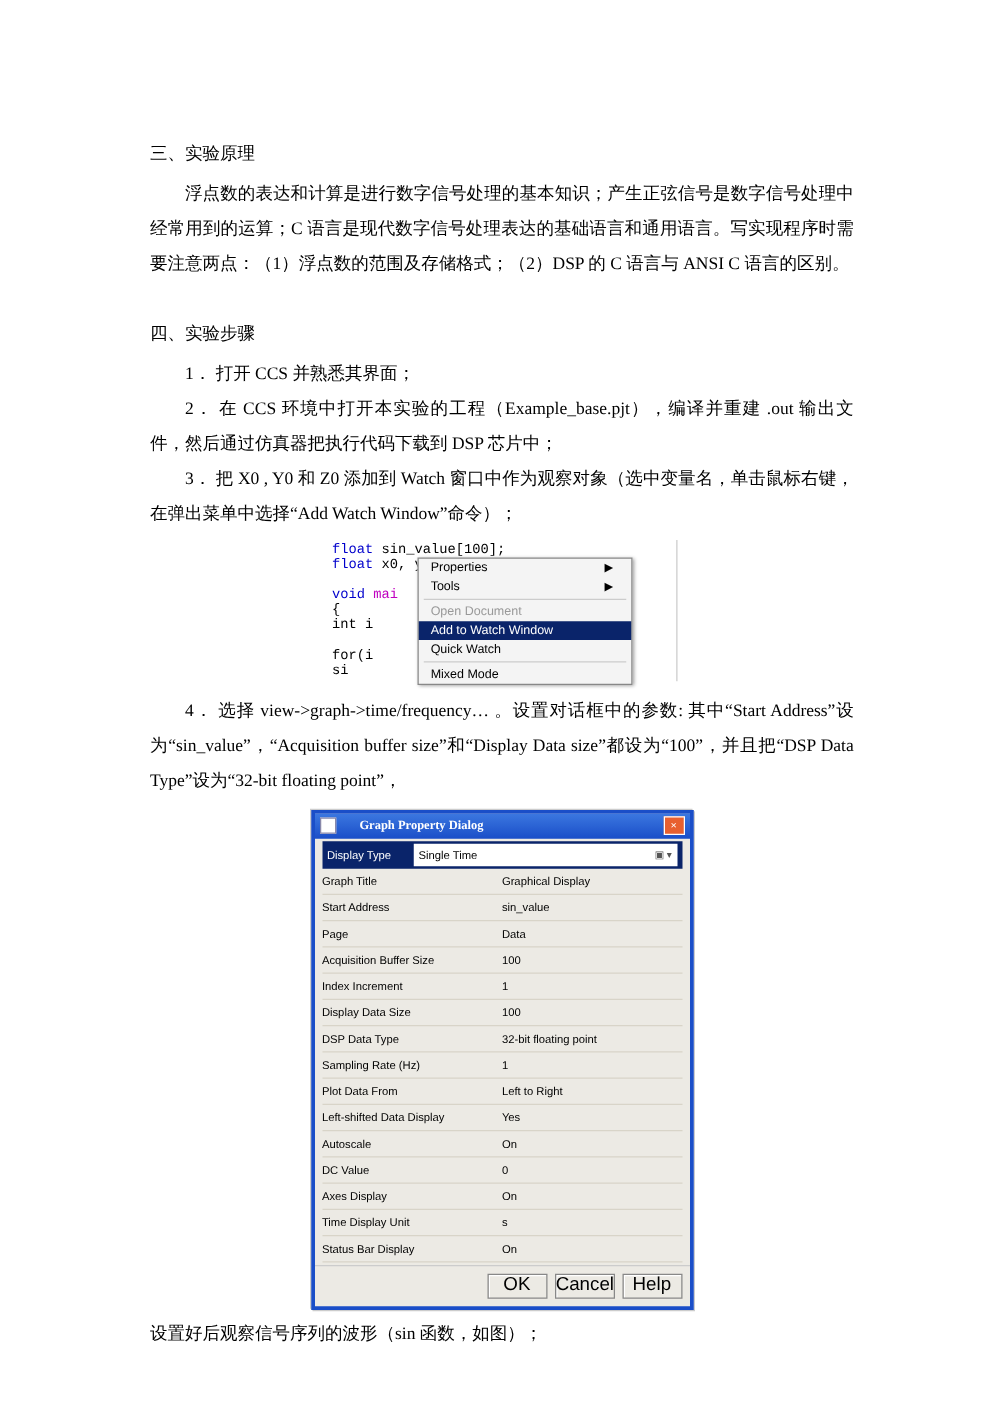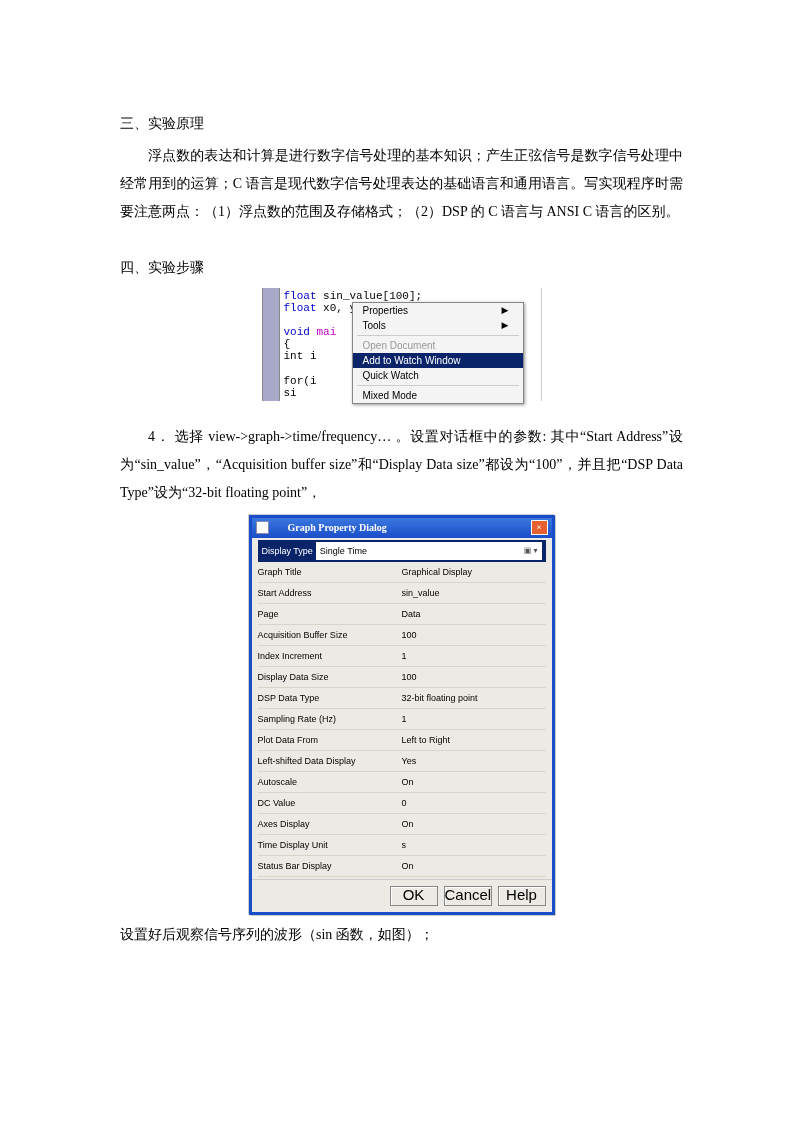--- a/index.html
+++ b/index.html
@@ -18,26 +18,27 @@
     line-height: 2.0;
   }
   .section-title { margin: 0 0 4px 0; }
   .para { text-indent: 2em; margin: 0; text-align: justify; }
   .steps { margin: 0; }
   .step { text-indent: 2em; margin: 0; text-align: justify; }
 
   
   .img1 {
     width: 280px;
-    margin: 6px auto 22px auto;
+    margin: 6px auto 11px auto;
     font-family: "Courier New", monospace;
     font-size: 11px;
     line-height: 1.1;
     color: #000;
     display: flex;
+    flex-direction: column;
   }
   .img1 .gutter {
     width: 16px;
     background: #a8a8c8;
     border-right: 1px solid #888;
     border-left: 1px solid #888;
   }
   .img1 .codearea {
     flex: 1;
     background: #fff;
@@ -120,21 +121,21 @@
     background: #0a246a;
     color: #fff;
     padding: 2px 4px;
     display: flex;
     justify-content: space-between;
   }
   .img2 .hdr .v {
     background: #fff;
     color: #000;
     flex: 1;
-    margin-left: 3px;
+    margin-left: 18px;
     display: flex;
     justify-content: space-between;
     align-items: center;
     padding: 0 4px;
   }
   .dd { font-size: 8px; color: #555; }
   .btnbar {
     display: flex;
     justify-content: flex-end;
     gap: 6px;
@@ -157,20 +158,25 @@
 <body>
 
 <div class="page">
 
   <p class="section-title">三、实验原理</p>
   <p class="para">浮点数的表达和计算是进行数字信号处理的基本知识；产生正弦信号是数字信号处理中经常用到的运算；C 语言是现代数字信号处理表达的基础语言和通用语言。写实现程序时需要注意两点：（1）浮点数的范围及存储格式；（2）DSP 的 C 语言与 ANSI C 语言的区别。</p>
 
   <br>
 
   <p class="section-title">四、实验步骤</p>
+  <div class="steps">
+    <p class="step">1．  打开 CCS  并熟悉其界面；</p>
+    <p class="step">2．  在 CCS 环境中打开本实验的工程（Example_base.pjt），编译并重建  .out  输出文件，然后通过仿真器把执行代码下载到 DSP  芯片中；</p>
+    <p class="step">3．  把 X0 , Y0  和 Z0 添加到 Watch 窗口中作为观察对象（选中变量名，单击鼠标右键，在弹出菜单中选择“Add Watch Window”命令）；</p>
+  </div>
 
   
   <div class="img1">
     <div class="gutter"></div>
     <div class="codearea">
       <div><span class="kw">float</span><span>  sin_value[100];</span></div>
       <div><span class="kw">float</span><span>  x0, y0, z0;</span></div>
       <div>&nbsp;</div>
       <div><span class="kw">void</span><span class="fn"> mai</span></div>
       <div>{</div>

